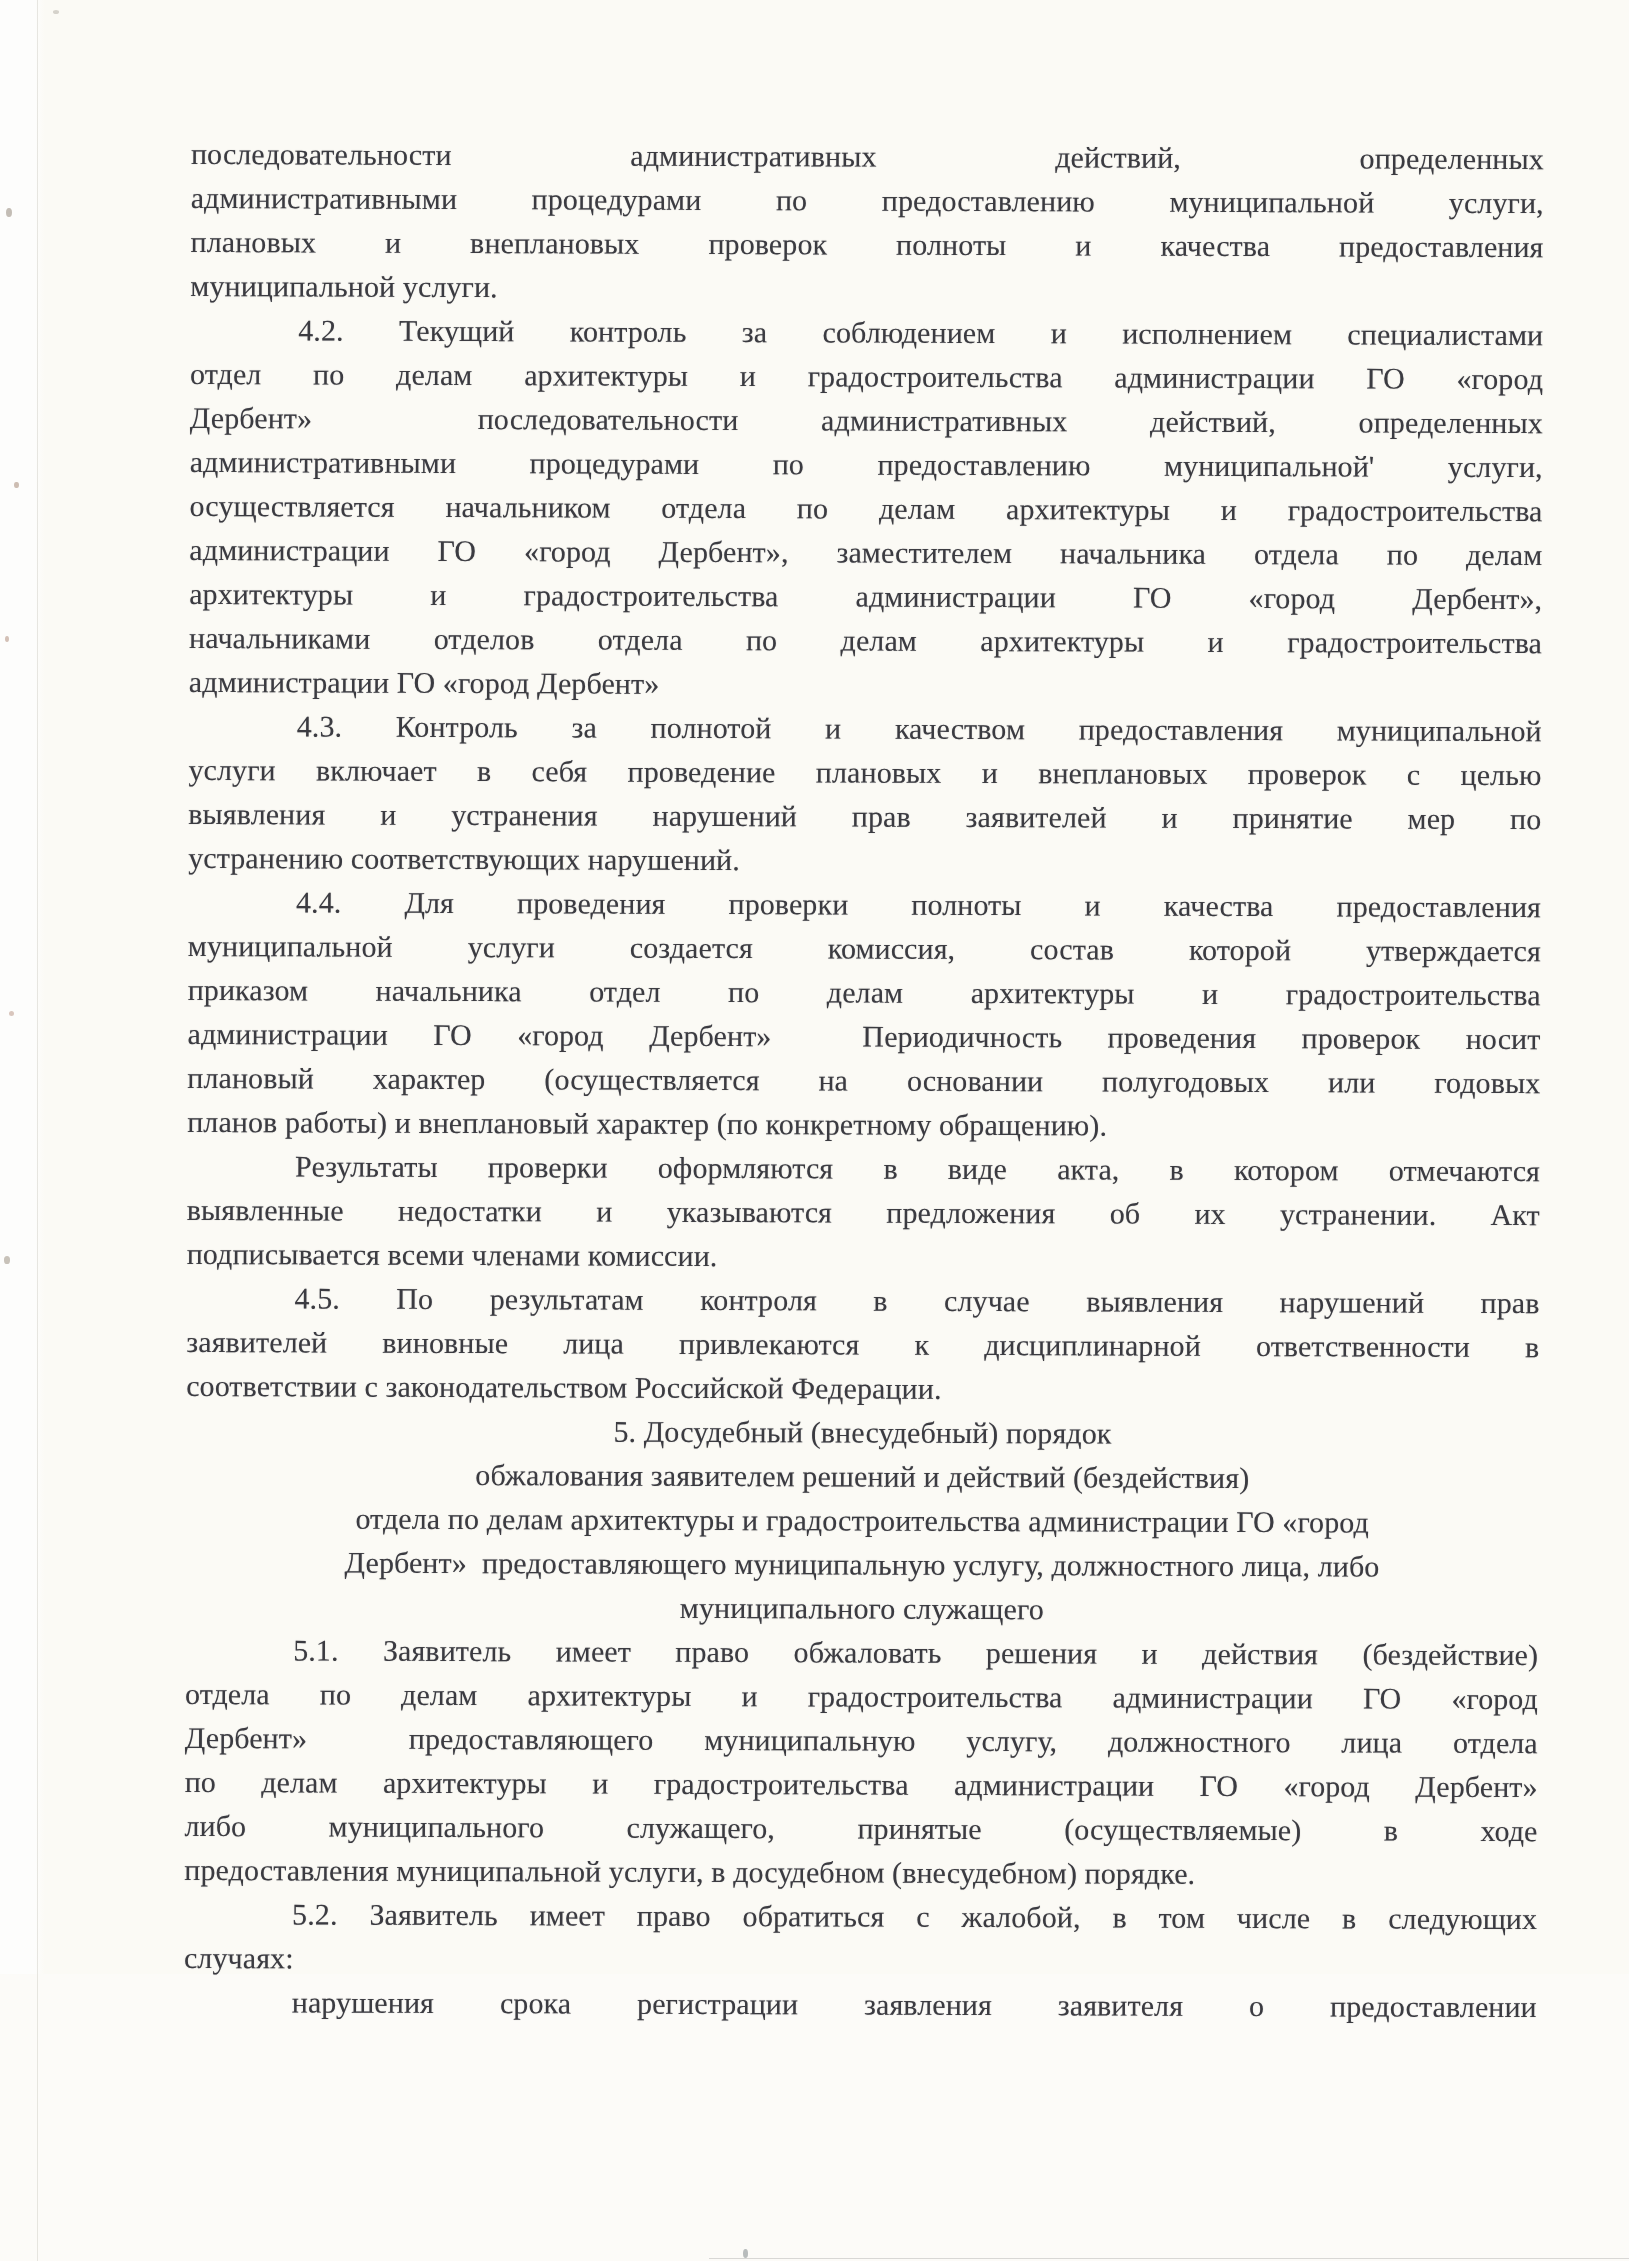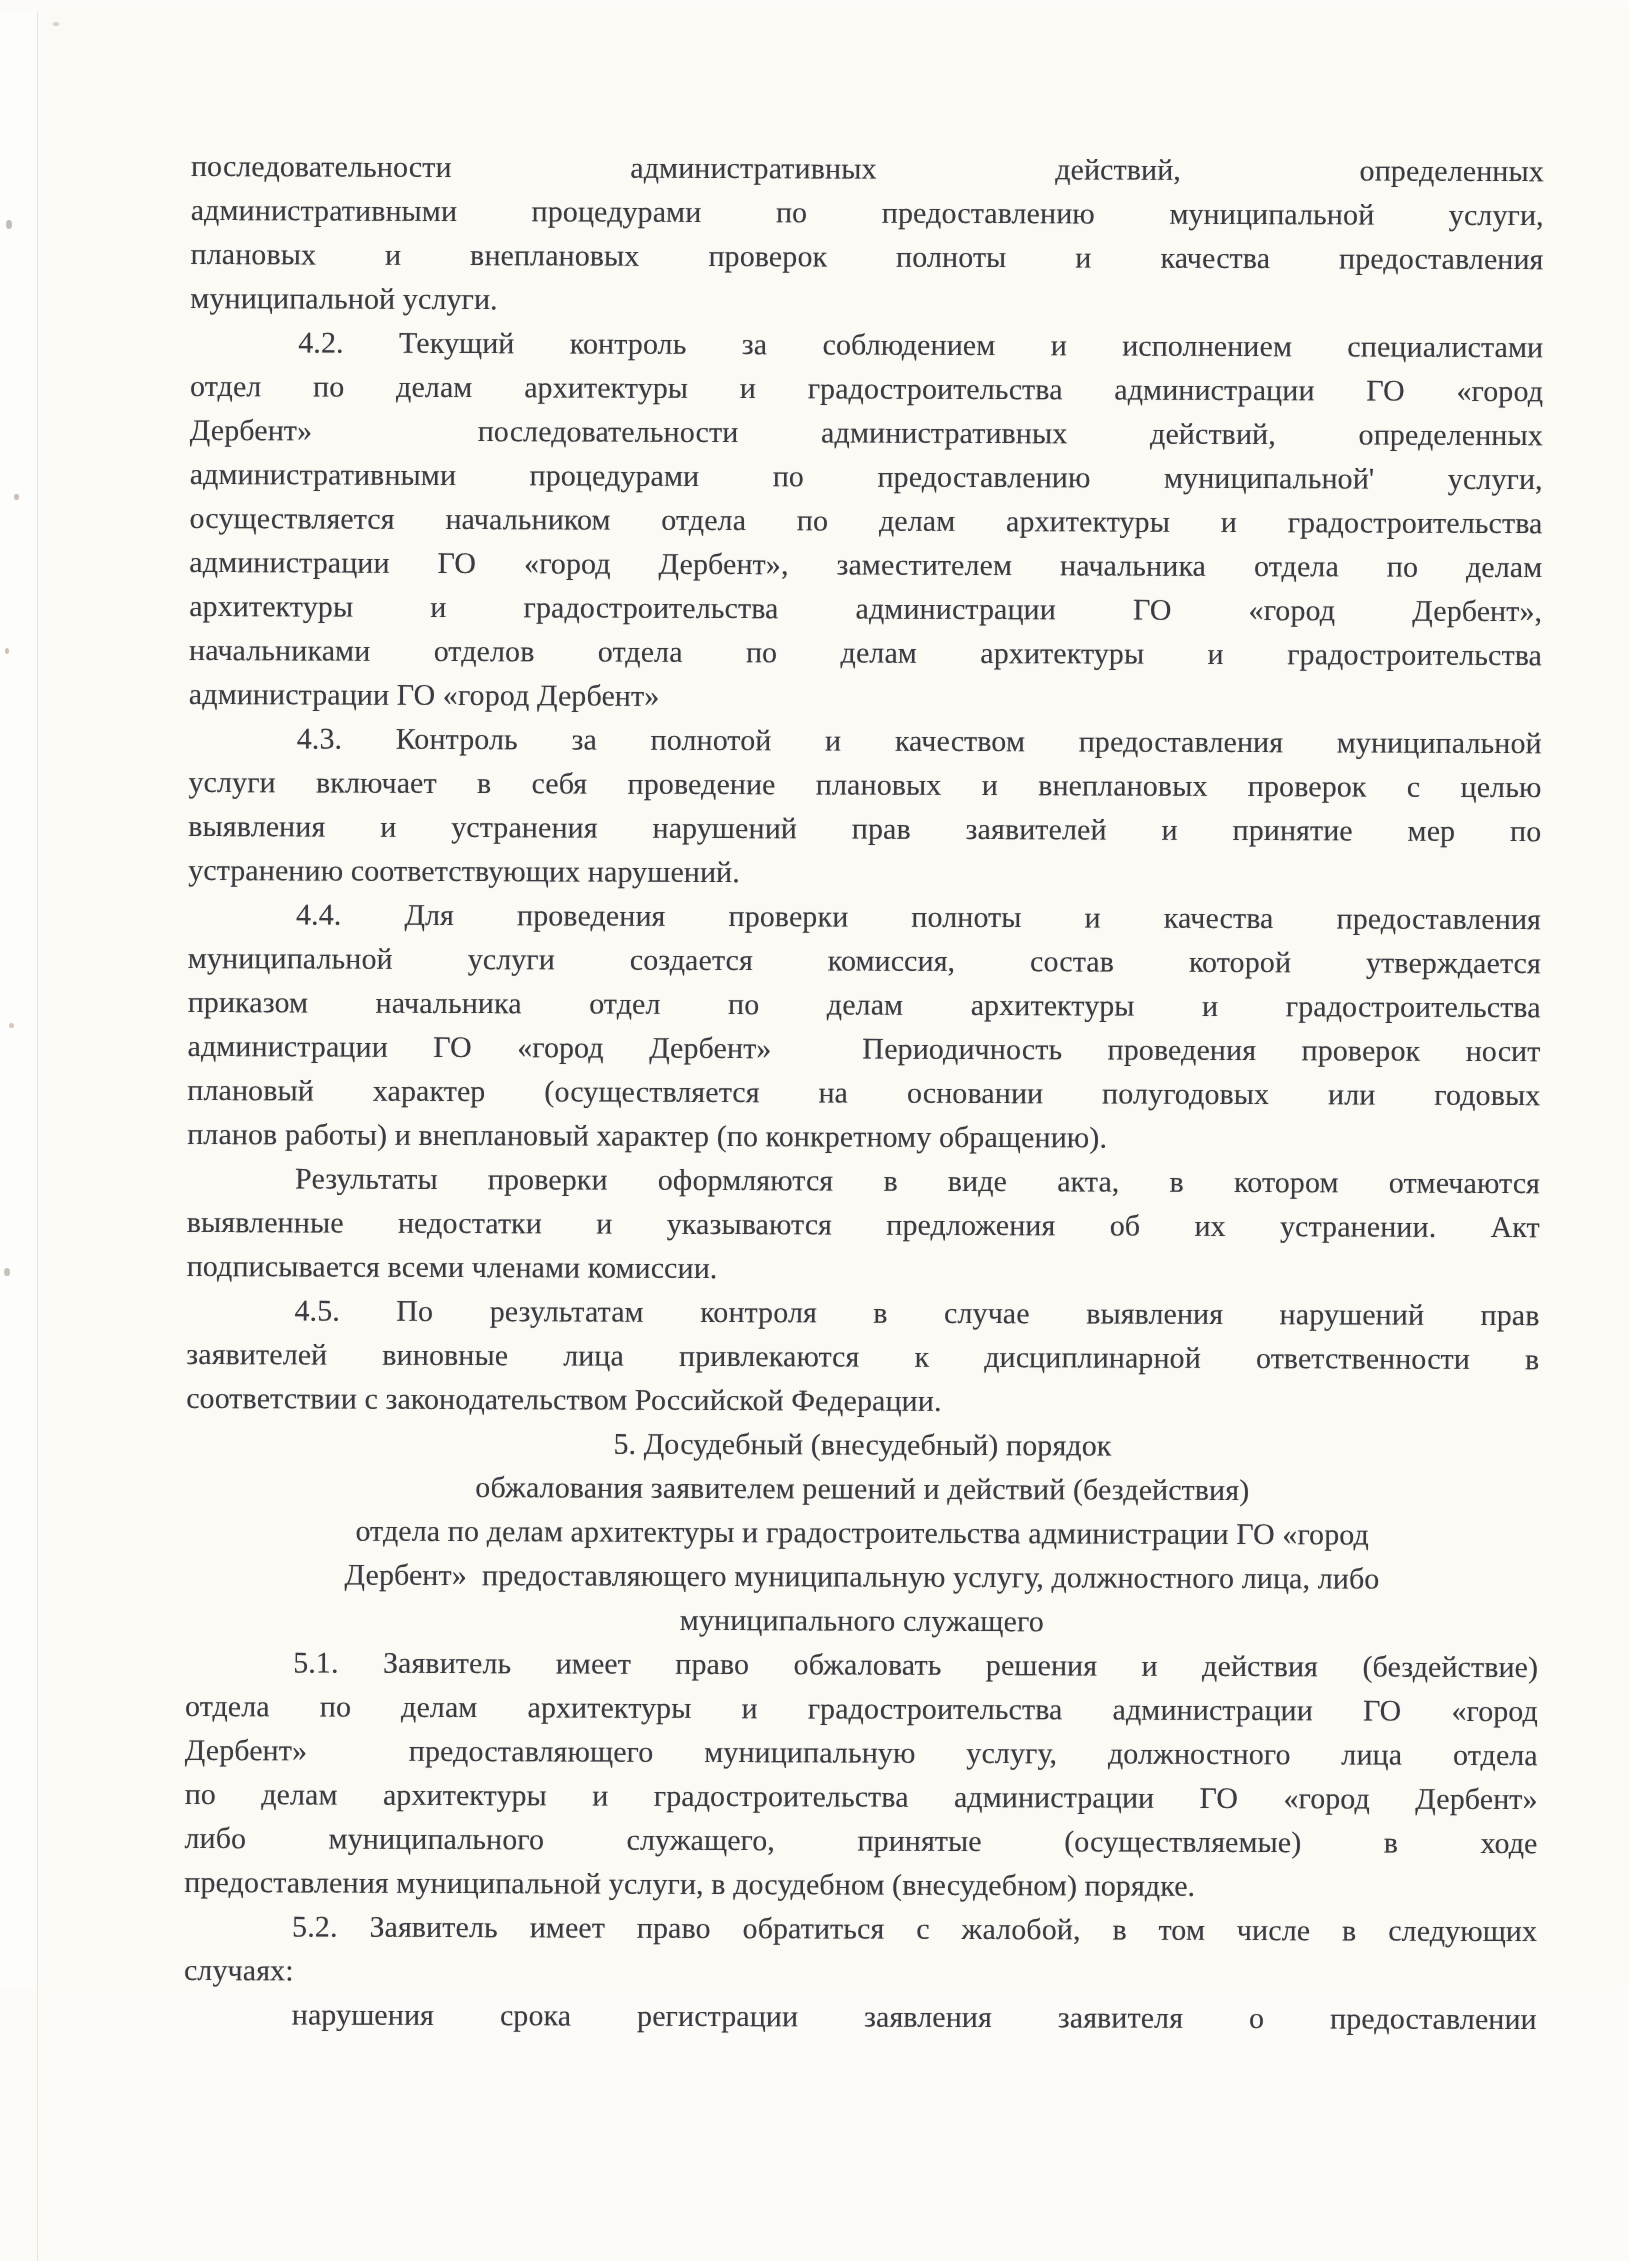--- a/index.html
+++ b/index.html
@@ -10,21 +10,21 @@
   body {
     width: 1630px;
     height: 2261px;
     position: relative;
     overflow: hidden;
     font-family: "Liberation Serif", "DejaVu Serif", serif;
   }
   
   .page {
     position: absolute;
-    left: 0; top: 12px;
+    left: 0; top: 0;
     width: 1630px; height: 1974px;
     background: linear-gradient(90deg, #fdfdfc 0px, #fdfdfc 35px, #fbfaf5 45px, #fbfaf5 100%);
     text-decoration: underline;
   }
   
   .crease {
     position: absolute;
     left: 37px; top: 0;
     width: 1.3px; height: 2261px;
     background: rgba(205, 202, 194, 0.45);

